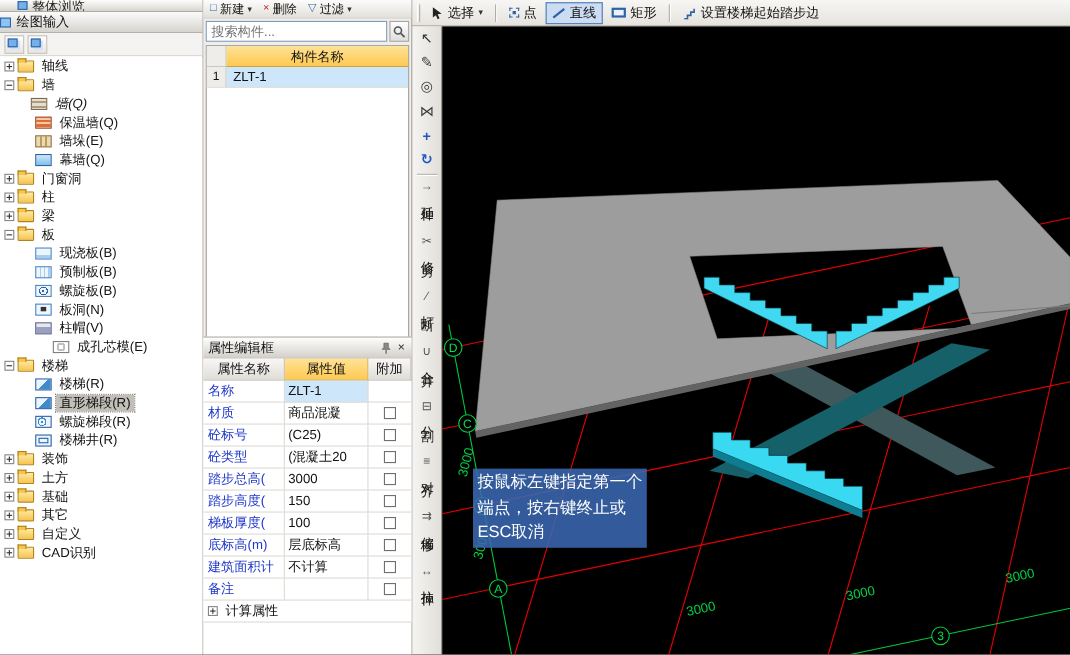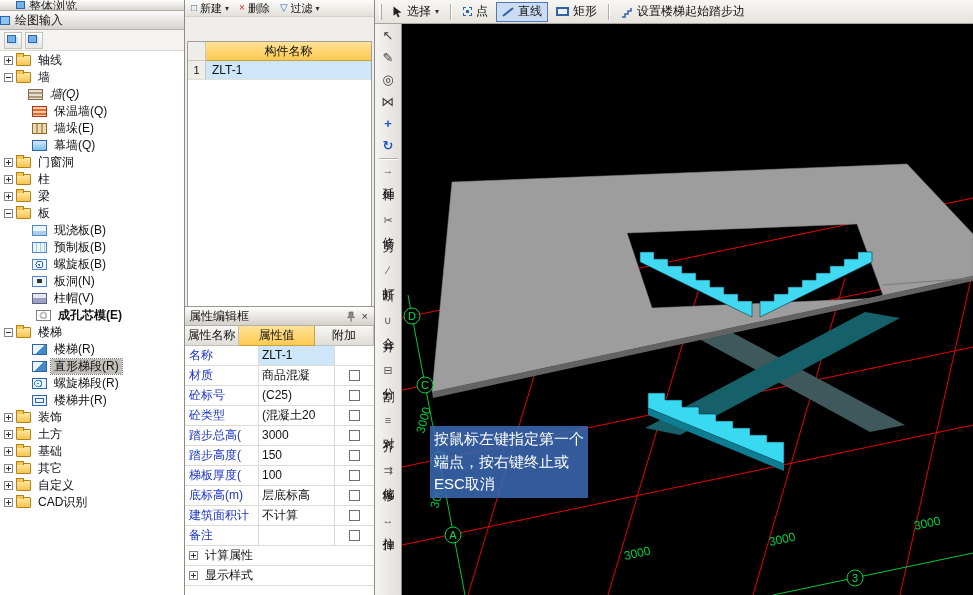--- a/index.html
+++ b/index.html
@@ -62,21 +62,21 @@
   .lh-name{flex:1;height:19px;background:linear-gradient(#ffe296,#fec952);border-bottom:1px solid #caa23a;text-align:center;line-height:19px;}
   .lr-no{width:18px;height:19px;background:#efedea;text-align:center;border-right:1px solid #c9c6c0;border-bottom:1px solid #e3e0da;line-height:19px;font-size:11px;}
   .lr-name{flex:1;height:19px;background:#cde6f9;padding-left:6px;line-height:19px;border-bottom:1px solid #e3e0da;}
   
   #props{position:absolute;left:0;right:0;top:306px;bottom:0;border-top:1px solid #9a978f;background:#fff;}
   #props-title{height:19px;background:linear-gradient(#fefefe,#d4d0ca);border-bottom:1px solid #b5b1aa;display:flex;align-items:center;padding:0 4px;gap:4px;}
   #props-title .t{flex:1;}
   #props-title .x{font-size:11px;color:#333;line-height:11px;padding:0 2px;}
   .phead{display:flex;height:20px;}
   .ph{display:flex;align-items:center;justify-content:center;background:linear-gradient(#f8f7f5,#e0ddd7);border-right:1px solid #c2bfba;border-bottom:1px solid #c2bfba;}
-  .ph.name{width:54px;}
+  .ph.name{width:74px;}
   .ph.value{width:76px;background:linear-gradient(#ffe296,#fec952);border-color:#caa23a;}
   .ph.attach{flex:1;}
   .prow{display:flex;height:20px;background:#fff;}
   .pname{width:74px;color:#1c35c8;padding-left:4px;line-height:19px;border-right:1px solid #dedbd5;border-bottom:1px solid #dedbd5;overflow:hidden;white-space:nowrap;}
   .pvalue{width:76px;padding-left:3px;line-height:19px;border-right:1px solid #dedbd5;border-bottom:1px solid #dedbd5;overflow:hidden;white-space:nowrap;}
   .pvalue.hl{background:#cde6f9;}
   .pattach{flex:1;display:flex;align-items:center;justify-content:center;border-bottom:1px solid #dedbd5;}
   .cb{width:11px;height:11px;border:1px solid #6f6f6f;background:#fff;display:inline-block;}
   .prow.group{align-items:center;padding-left:4px;gap:4px;border-bottom:1px solid #dedbd5;}
 
@@ -193,21 +193,21 @@
       <div class="tree-item" style="padding-left: 20px;">
     <span class="exp none"></span>
     <span class="ticon ic-slab-hole"></span>
     <span class="tlabel">板洞(N)</span>
   </div>
       <div class="tree-item" style="padding-left: 20px;">
     <span class="exp none"></span>
     <span class="ticon ic-column-cap"></span>
     <span class="tlabel">柱帽(V)</span>
   </div>
-      <div class="tree-item" style="padding-left: 24px; font-weight: bold;">
+      <div class="tree-item" style="padding-left: 36px;">
     <span class="exp none"></span>
     <span class="ticon ic-core-mold"></span>
     <span class="tlabel">成孔芯模(E)</span>
   </div>
       <div class="tree-item" style="padding-left: 4px;">
     <span class="exp minus"></span>
     <span class="ticon ic-folder"></span>
     <span class="tlabel">楼梯</span>
   </div>
       <div class="tree-item" style="padding-left: 20px;">
@@ -273,20 +273,29 @@
       <button class="cbtn">
         <span class="cicon ci-delete">×</span>
         <span>删除</span>
       </button>
       <button class="cbtn">
         <span class="cicon ci-filter">▽</span>
         <span>过滤</span>
         <span class="caret">▾</span>
       </button>
     </div>
+  <div id="search-row">
+    <input id="search-input" placeholder="搜索构件..." style="">
+    <button id="search-btn">
+      <svg width="12" height="12" viewBox="0 0 12 12">
+        <circle cx="4.8" cy="4.8" r="3.2" fill="none" stroke="#555" stroke-width="1.4"></circle>
+        <line x1="7.4" y1="7.4" x2="10.8" y2="10.8" stroke="#555" stroke-width="1.6"></line>
+      </svg>
+    </button>
+  </div>
   <div id="comp-list">
     <div class="lhead">
       <div class="lh-no"></div>
       <div class="lh-name">构件名称</div>
     </div>
     <div id="comp-rows">
         <div class="lrow">
           <div class="lr-no">1</div>
           <div class="lr-name">ZLT-1</div>
         </div>
@@ -372,24 +381,20 @@
         <div class="prow">
           <div class="pname">备注</div>
           <div class="pvalue"></div>
           <div class="pattach">
             <span class="cb"></span>
           </div>
         </div>
         <div class="prow group">
           <span class="exp plus"></span>
           <span class="gl">计算属性</span>
-        </div>
-        <div class="prow group">
-          <span class="exp plus"></span>
-          <span class="gl">显示样式</span>
         </div>
       </div>
   </div>
 </div>
 
 <div id="draw-toolbar">
   <span class="grip"></span>
   <button class="dtbtn">
     <svg width="11" height="12" viewBox="0 0 11 12">
       <path d="M1.5,0.5 L9.5,6.5 L5.8,7 L7.6,10.6 L5.9,11.4 L4.2,7.8 L1.5,9.8 Z" fill="#222"></path>

